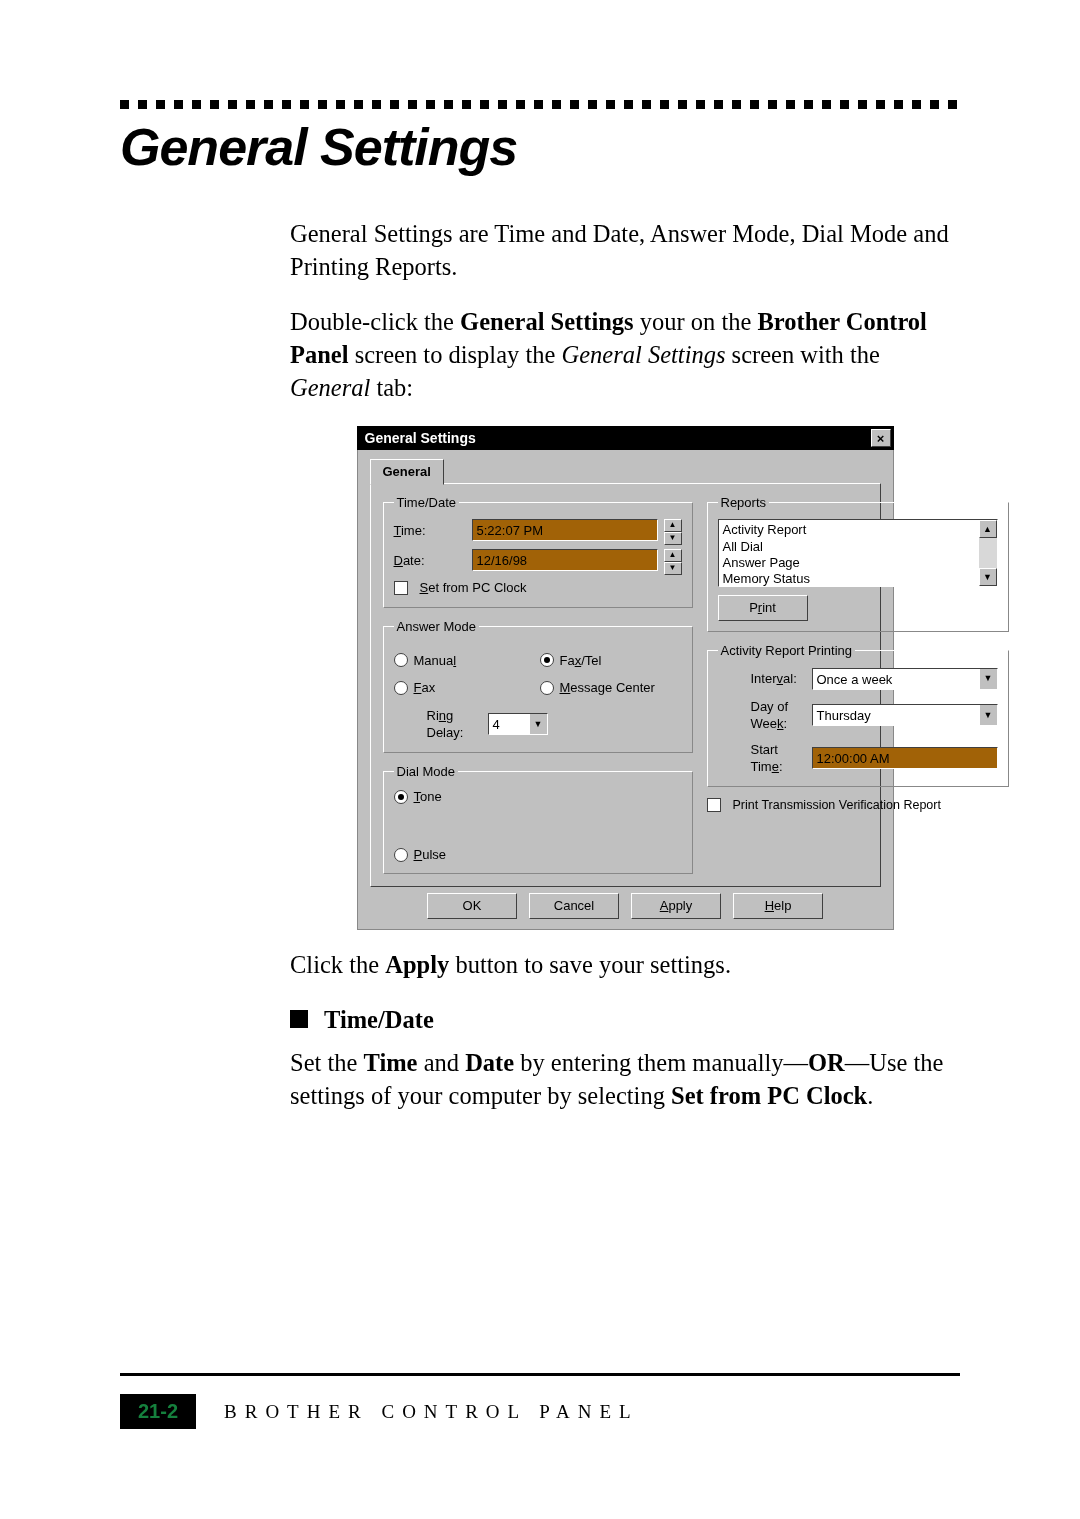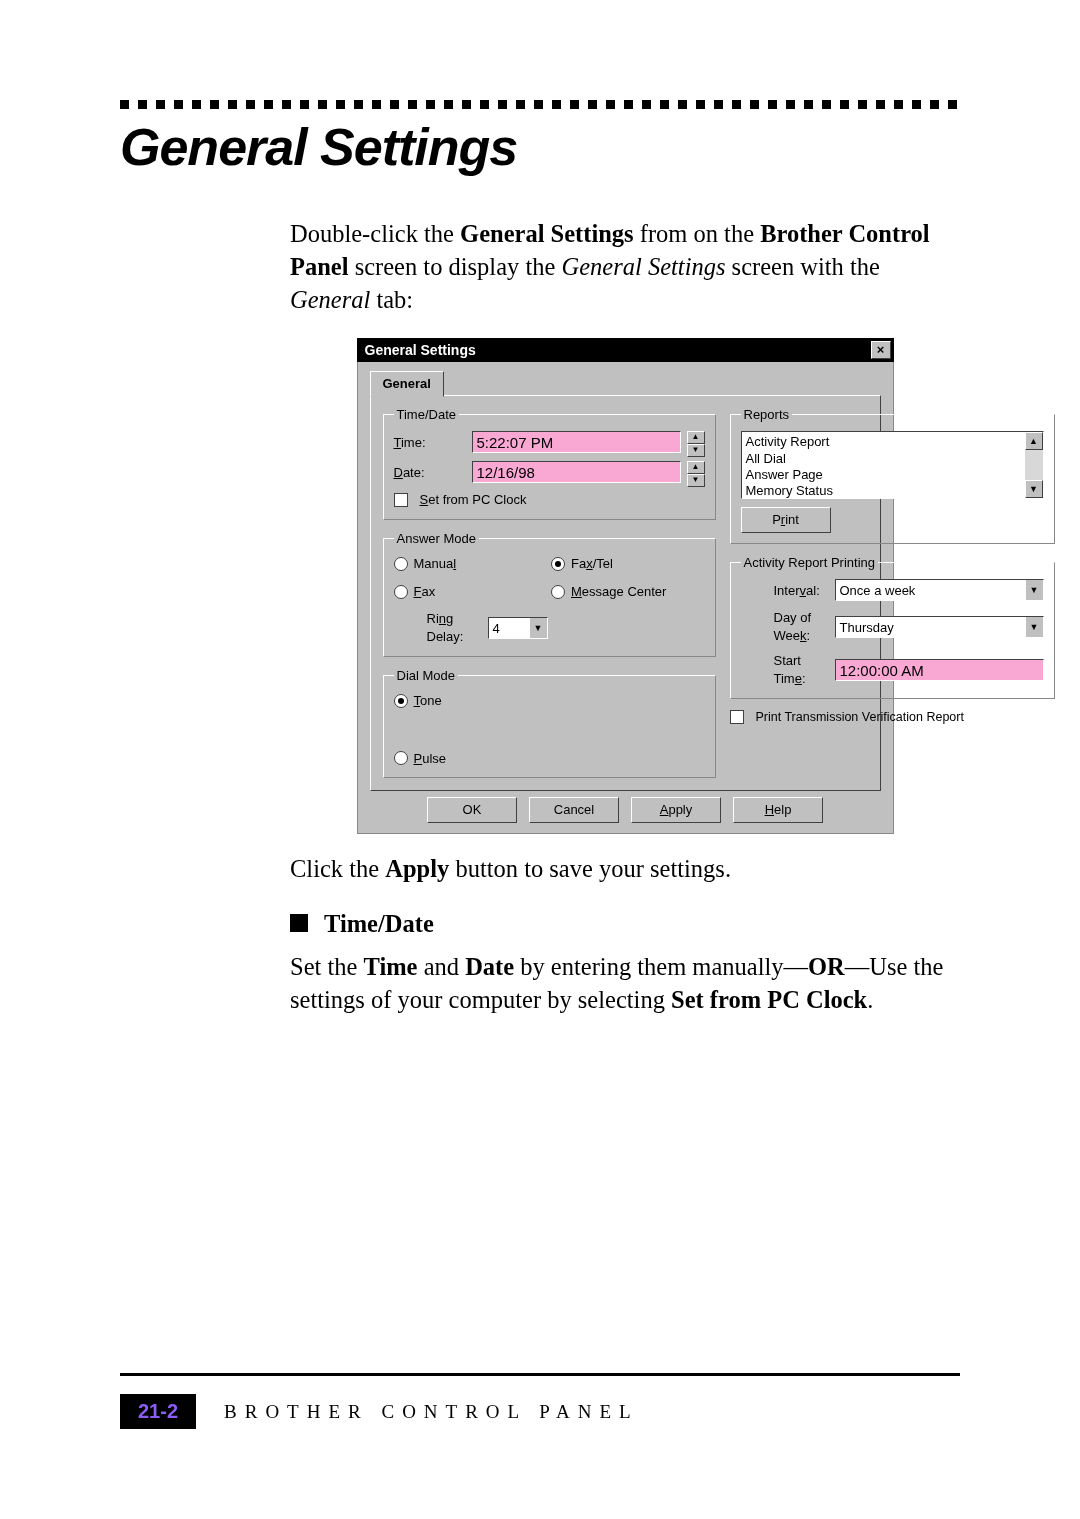--- a/index.html
+++ b/index.html
@@ -113,42 +113,42 @@
     padding: 0 3px;
     background: #c0c0c0;
     font-size: 13px;
   }
   .row { display: flex; align-items: center; margin-bottom: 8px; gap: 6px; }
   .row label { width: 72px; }
   .row label.sm { width: 88px; padding-left: 33px; }
   .inp {
     border: 1px solid #404040;
     border-right-color: #fff; border-bottom-color: #fff;
-    background: #f9a8d4;
+    background: #a16207;
     padding: 8px 4px;
     height: 22px;
-    font-size: 15px;
+    font-size: 13px;
     flex: 1;
   }
   .spin {
     width: 18px; height: 22px; display: flex; flex-direction: column;
   }
   .spin div {
     flex:1; background:#c0c0c0;
     border:1px solid #fff; border-right-color:#404040; border-bottom-color:#404040;
     display:flex; align-items:center; justify-content:center; font-size:8px;
   }
   .chk, .rad {
     width: 14px; height: 14px; border: 1px solid #404040; background: #fff;
     display: inline-flex; align-items: center; justify-content: center;
     margin-right: 6px; flex-shrink: 0;
   }
   .rad { border-radius: 50%; }
   .rad.on::after { content:''; width:6px; height:6px; border-radius:50%; background:#000; }
-  .radio-grid { display: grid; grid-template-columns: 1fr 1fr; row-gap: 10px; column-gap: 4px; margin-bottom: 10px;}
+  .radio-grid { display: grid; grid-template-columns: 1fr 1fr; row-gap: 10px; column-gap: 4px; margin-bottom: 10px; margin-top: 8px;}
   .ropt { display: flex; align-items: center; }
   .drop {
     display:flex; align-items:stretch; height:22px;
     border:1px solid #404040; border-right-color:#fff; border-bottom-color:#fff;
     background:#fff;
   }
   .drop .val { flex:1; padding:2px 4px; font-size:13px; }
   .drop .arrow {
     width:18px; background:#c0c0c0;
     border-left:1px solid #fff;
@@ -180,21 +180,21 @@
   .bullet-head .sq { width:18px; height:18px; background:#000; margin-right:16px; }
   .sub-body { margin-left: 36px; font-size:24.5px; line-height:1.35; }
 
   .footer {
     position:absolute; left:120px; right:120px; bottom:90px;
     border-top: 3px solid #000;
     padding-top: 18px;
     display:flex; align-items:center;
   }
   .page-num {
-    background:#000; color:#8b5cf6; font-weight:bold; font-family:Arial,sans-serif;
+    background:#000; color:#15803d; font-weight:bold; font-family:Arial,sans-serif;
     padding:6px 18px; font-size:20px; margin-right:28px;
   }
   .footer-text {
     font-family: "Times New Roman", serif;
     font-size: 19px;
     letter-spacing: 8px;
   }
   .u { text-decoration: underline; }
 </style>
 </head>
@@ -246,22 +246,23 @@
       <span></span>
       <span></span>
       <span></span>
       <span></span>
       <span></span>
       <span></span>
   </div>
   <h1 class="title">General Settings</h1>
 
   <div class="body-block">
+    <p>General Settings are Time and Date, Answer Mode, Dial Mode and Printing Reports.</p>
     <p>
-      <span>Double-click the </span><b>General Settings</b><span> from on the </span><b>Brother Control Panel</b><span> screen to display the </span><i>General Settings</i><span> screen with the </span><i>General</i><span> tab:</span>
+      <span>Double-click the </span><b>General Settings</b><span> your on the </span><b>Brother Control Panel</b><span> screen to display the </span><i>General Settings</i><span> screen with the </span><i>General</i><span> tab:</span>
     </p>
 
     <div class="dialog">
       <div class="titlebar">
         <span>General Settings</span>
         <span class="spacer"></span>
         <span class="close-btn">×</span>
       </div>
       <div class="dialog-body">
         <div class="tabstrip">

